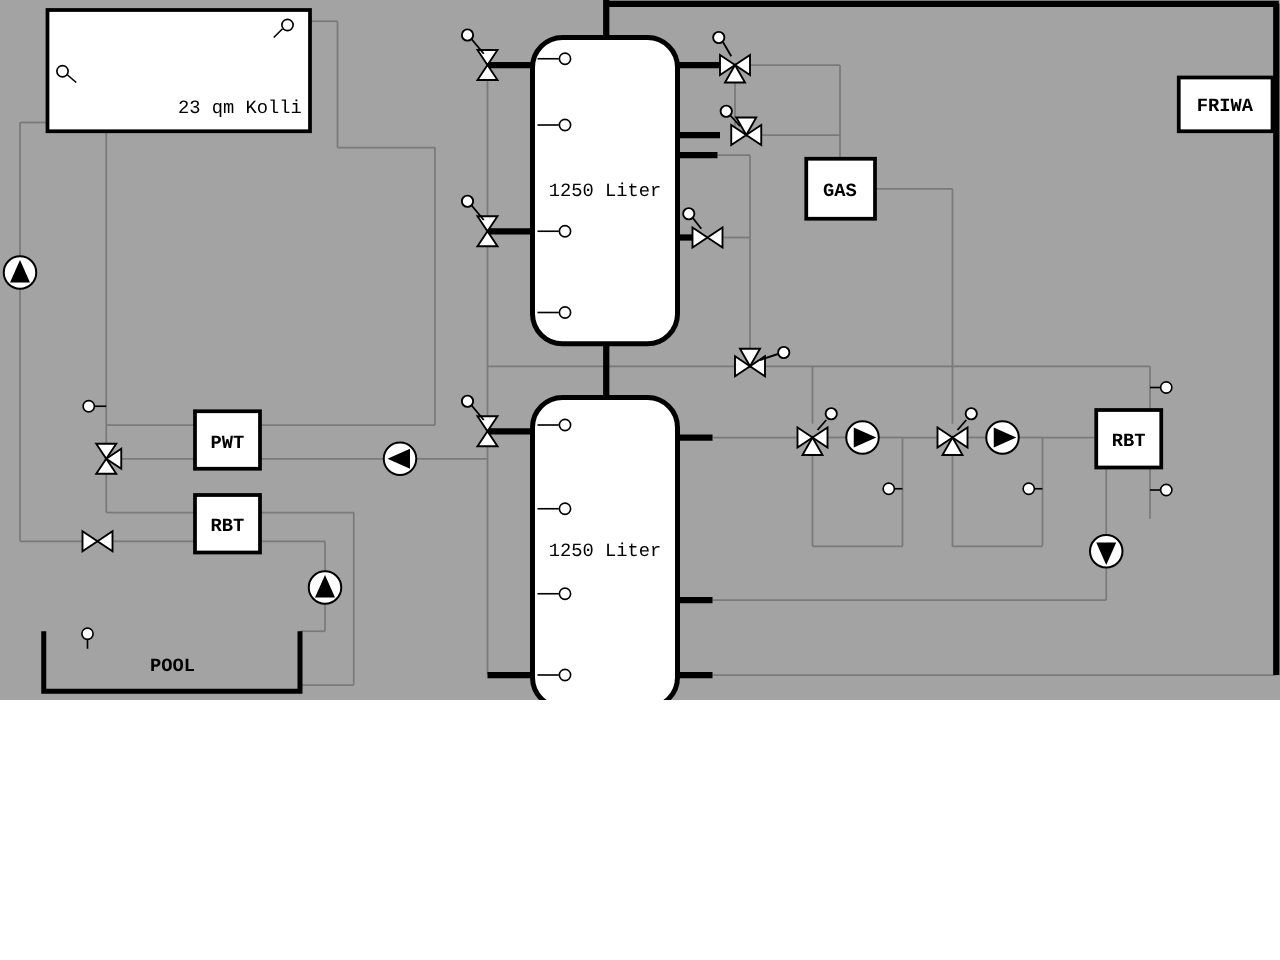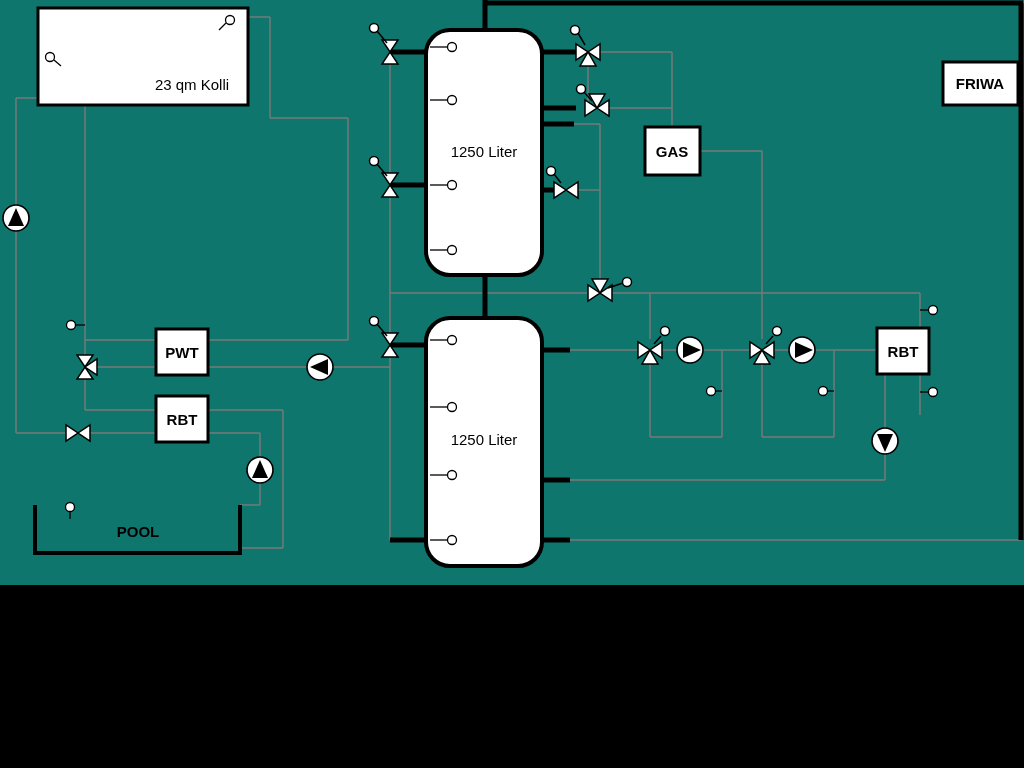--- a/index.html
+++ b/index.html
@@ -1,20 +1,20 @@
 <!DOCTYPE html>
 <html><head>
 <meta charset="utf-8">
 <style>
   html,body{margin:0;padding:0;background:#ffffff;}
   .stage{
     position:relative;
-    width:1024px;height:768px;
-    background:#0f766e;
-    font-family:Liberation Sans, sans-serif;
+    width:1024px;height:560px;
+    background:#a3a3a3;
+    font-family:Liberation Mono, monospace;
     overflow:hidden;
   }
   svg{position:absolute;left:0;top:0;}
   text{fill:#000000;}
   .lbl{font-size:15px;font-weight:700;}
   .lbl-light{font-size:15px;font-weight:400;}
 </style>
 </head>
 <body>
 

